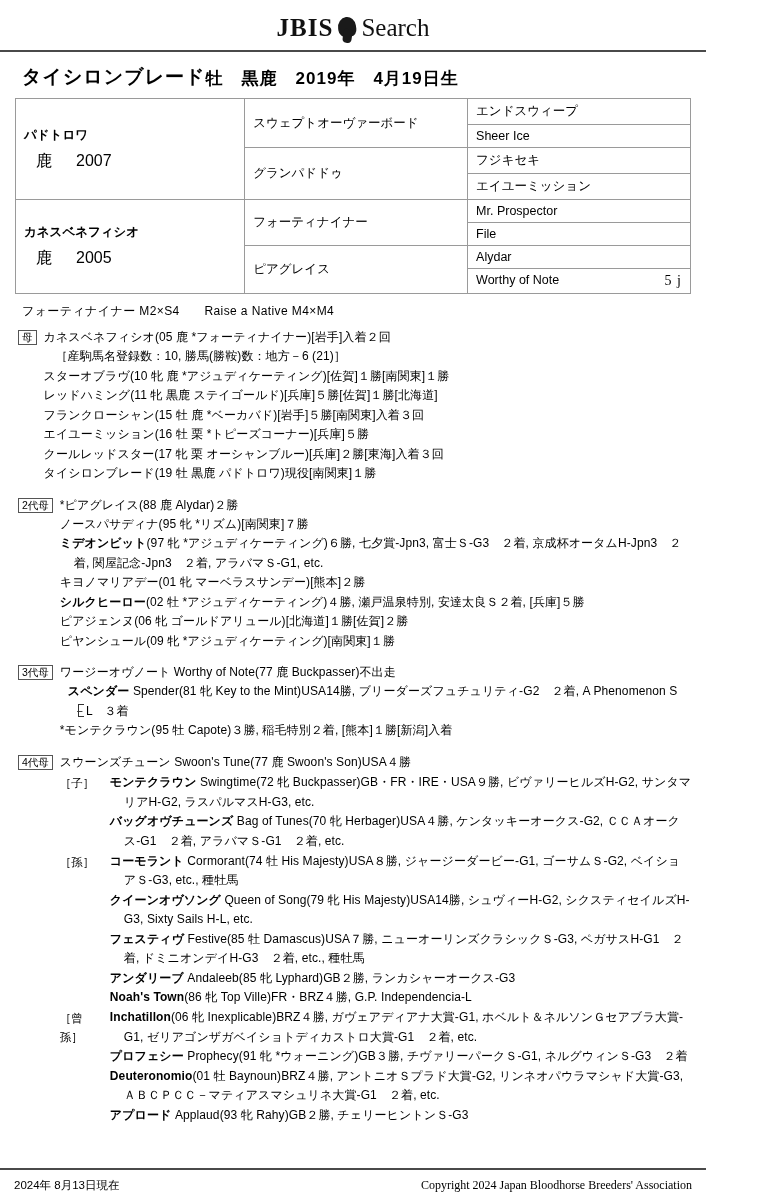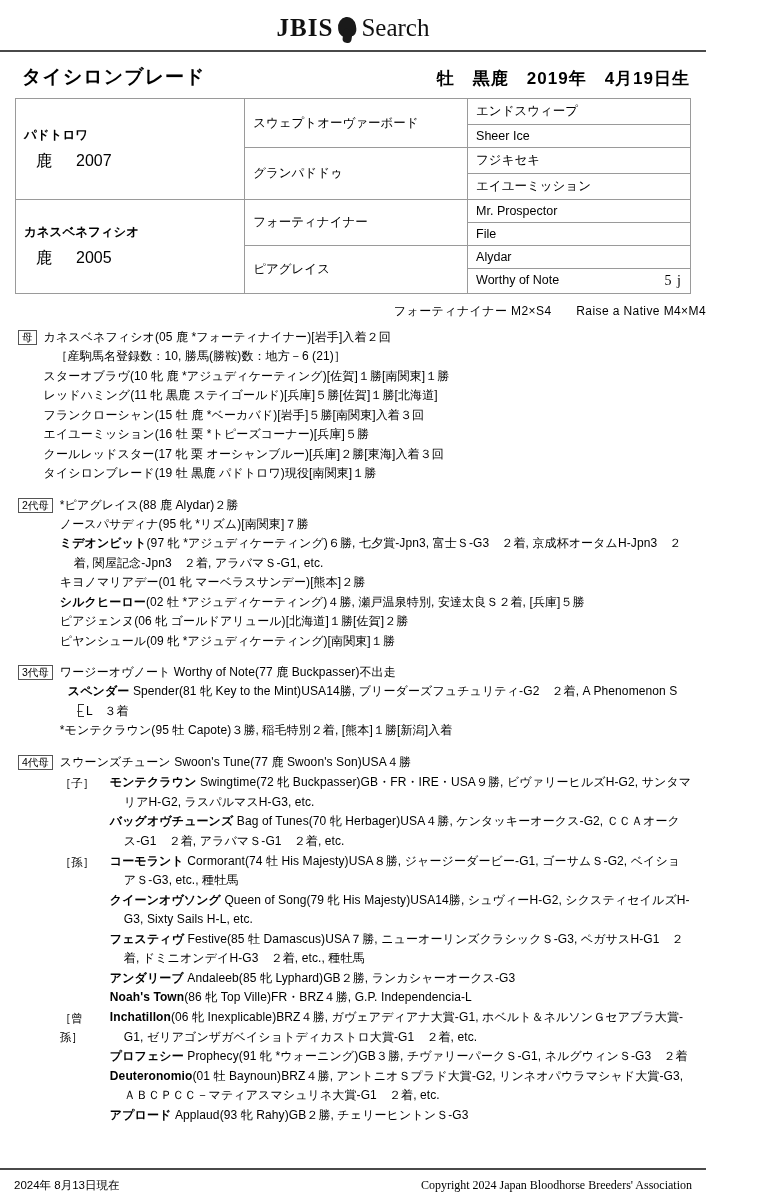--- a/index.html
+++ b/index.html
@@ -51,24 +51,23 @@
   }
   .rule{
     border-top:2px solid #4a4a4a;
     margin:2px 0 0 0;
   }
 
   
   .titlerow{
     display:flex;
     align-items:flex-end;
-    justify-content:space-between;
+    justify-content:flex-start;
     padding:12px 16px 8px 22px;
     font-family:"Liberation Sans","DejaVu Sans",sans-serif;
-    gap:36px;
   }
   .horse-name{
     font-size:19px;
     font-weight:bold;
     letter-spacing:1px;
   }
   .horse-meta{
     font-size:17px;
     font-weight:bold;
     letter-spacing:1px;
@@ -106,21 +105,20 @@
   }
   .sub .yr{margin-left:22px;letter-spacing:0;}
   .pagemark{float:right;font-family:"Liberation Serif",serif;font-size:14px;letter-spacing:1px;}
 
   
   .inbreed{
     padding:9px 0 6px 22px;
     font-size:12px;
     font-family:"Liberation Sans","DejaVu Sans",sans-serif;
     letter-spacing:0.4px;
-    text-align:right;
   }
 
   
   .gen{
     padding:0 14px 0 18px;
     font-size:12px;
     line-height:1.62;
   }
   .genhead{
     display:flex;

